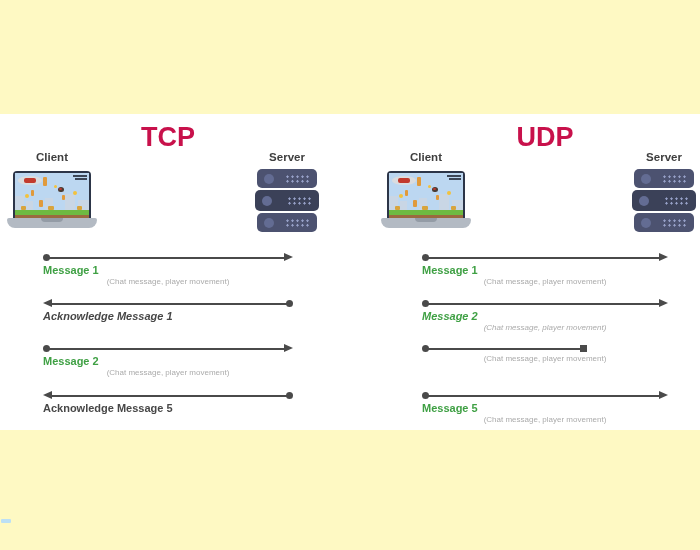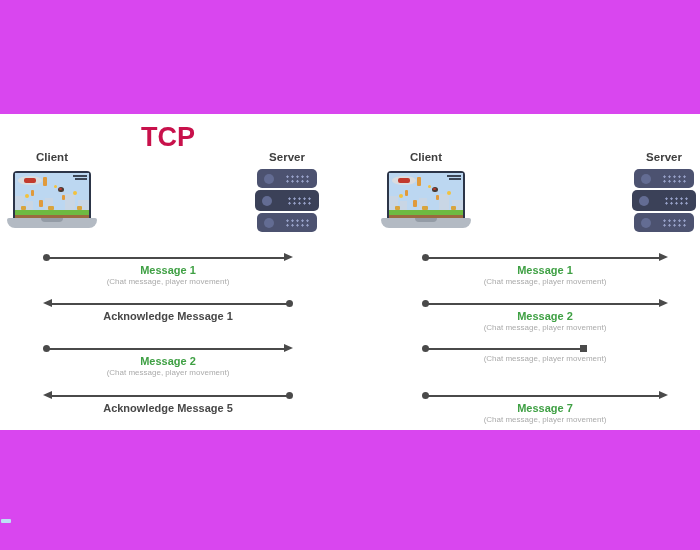--- a/index.html
+++ b/index.html
@@ -1,17 +1,17 @@
 <!DOCTYPE html>
 <html><head>
 <meta charset="utf-8">
 <style>
   html,body { margin:0; padding:0; }
   .stage {
-    position:relative; width:700px; height:550px; background:#d946ef;
+    position:relative; width:700px; height:550px; background:#fef9c3;
     font-family:"Liberation Sans", sans-serif; overflow:hidden;
   }
   .content {
     position:absolute; top:114px; left:0; width:700px; height:316px; background:#ffffff;
   }
   .panel { position:absolute; top:0; width:350px; height:316px; }
   #panel-tcp { left:0; }
   #panel-udp { left:350px; }
 
   
@@ -83,35 +83,35 @@
   .srv-dots {
     position:absolute; right:7px; top:50%; transform:translateY(-50%); width:25px; height:9px;
     background-image:radial-gradient(#97A1C8 1.1px, transparent 1.4px);
     background-size:5px 4.5px; background-position:0 0;
   }
 
   
   .msg-row { position:absolute; }
   #panel-tcp .msg-row { left:43px; width:250px; }
   #panel-udp .msg-row { left:72px; width:246px; }
-  .row-1 { top:139px; } .row-2 { top:185px; } .row-3 { top:230px; } .row-4 { top:277px; }
+  .row-1 { top:139px; } .row-2 { top:185px;font-style:italic; } .row-3 { top:230px; } .row-4 { top:277px; }
 
   .arrow { position:relative; height:9px; }
   .arrow .line { position:absolute; top:3.5px; height:2px; background:#4A4A4A; left:3px; right:8px; }
   .arrow .dot  { position:absolute; width:7px; height:7px; border-radius:50%; background:#4A4A4A; top:1px; }
   .arrow.right .dot { left:0; }
   .arrow.left  .dot { right:0; }
   .arrow .head { position:absolute; width:0; height:0; top:0; }
   .arrow.right .head { right:0; border-top:4.5px solid transparent; border-bottom:4.5px solid transparent; border-left:9px solid #4A4A4A; }
   .arrow.left  .head { left:0;  border-top:4.5px solid transparent; border-bottom:4.5px solid transparent; border-right:9px solid #4A4A4A; }
   .arrow.left .line { left:8px; right:3px; }
   .arrow.lost .line { left:3px; right:auto; width:157px; }
   .arrow.lost .square { position:absolute; left:158px; top:1px; width:7px; height:7px; background:#4A4A4A; }
 
-  .msg-label { text-align:center; font-size:11px; font-weight:bold; margin-top:2px; white-space:nowrap; }
+  .msg-label { font-size:11px; font-weight:bold; margin-top:2px; white-space:nowrap; }
   .msg-label.green { color:#3FA044; }
   .msg-label.red   { color:#D21414; }
   .msg-label.ack   { color:#474747; }
   .msg-sub { text-align:center; font-size:8px; color:#ABABAB; margin-top:1px; white-space:nowrap; }
 
   .video-artifact { position:absolute; left:1px; top:405px; width:10px; height:4px; background:#BCE0F5; border-radius:1px; }
 </style>
 </head>
 <body>
 
@@ -210,20 +210,21 @@
         <div class="arrow left">
             <div class="head"></div>
             <div class="line"></div>
             <div class="dot"></div>
           </div>
         <div class="msg-label ack">Acknowledge Message 5</div>
       </div>
     </div>
 
     <div class="panel" id="panel-udp">
+      <div class="panel-title">UDP</div>
 
       <div class="client-group">
         <div class="device-label">Client</div>
         <div class="laptop">
           <div class="laptop-screen">
             <div class="game">
               <div class="sky-bldg b1"></div>
               <div class="sky-bldg b2"></div>
               <div class="sky-bldg b3"></div>
               <div class="sky-bldg b4"></div>
@@ -302,20 +303,20 @@
           </div>
         <div class="msg-sub">(Chat message, player movement)</div>
       </div>
 
       <div class="msg-row row-4">
         <div class="arrow right">
             <div class="dot"></div>
             <div class="line"></div>
             <div class="head"></div>
           </div>
-        <div class="msg-label green">Message 7</div>
+        <div class="msg-label green">Message 5</div>
         <div class="msg-sub">(Chat message, player movement)</div>
       </div>
     </div>
 
     <div class="video-artifact"></div>
   </div>
 </div>
 
 </body></html>

